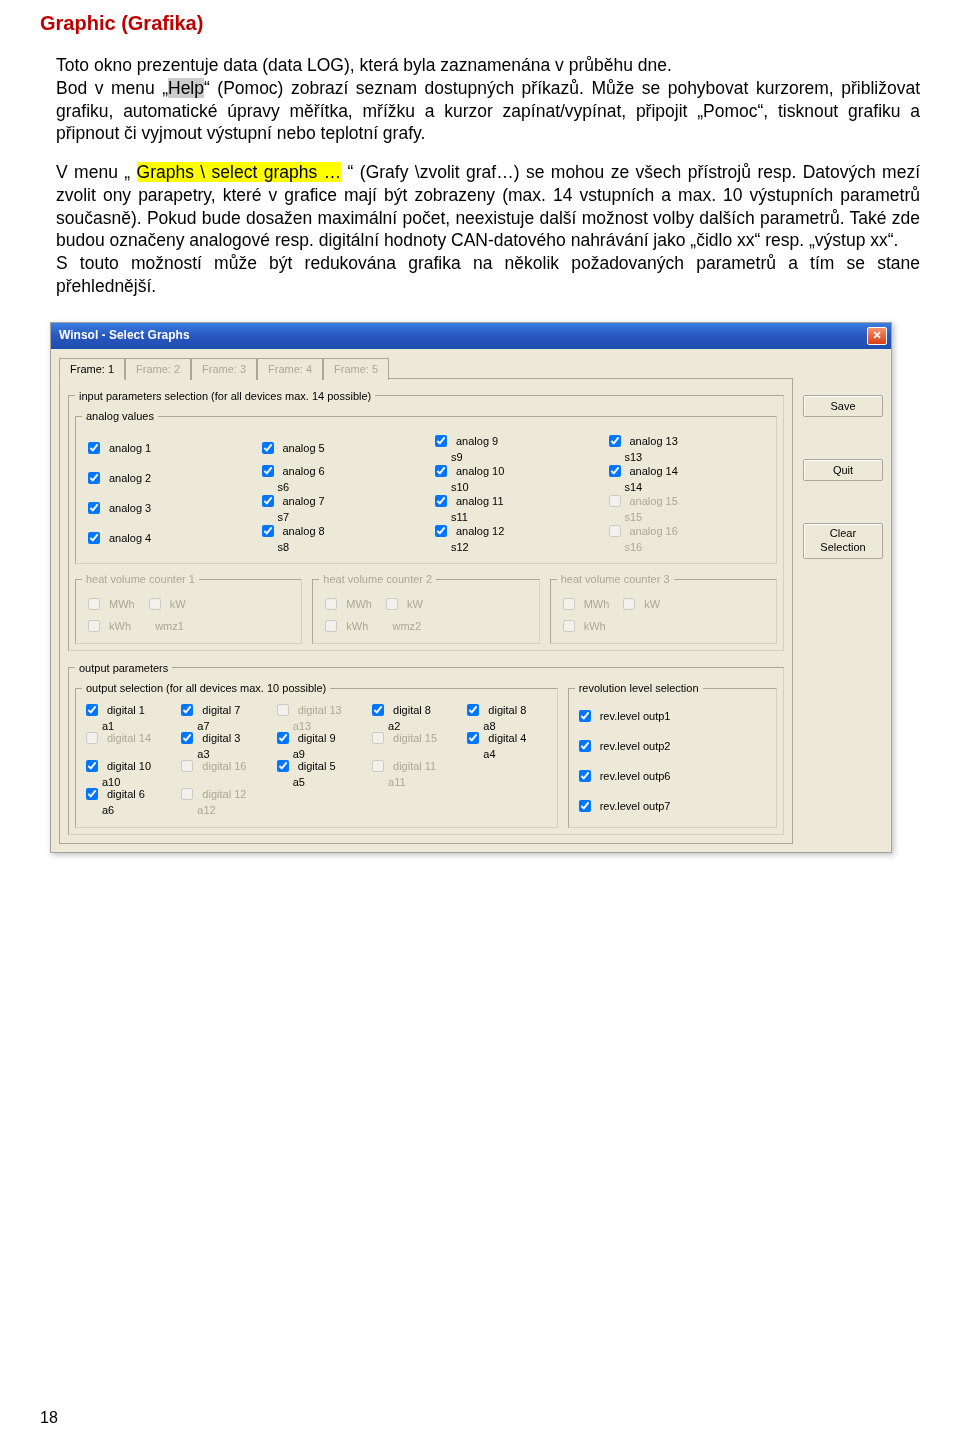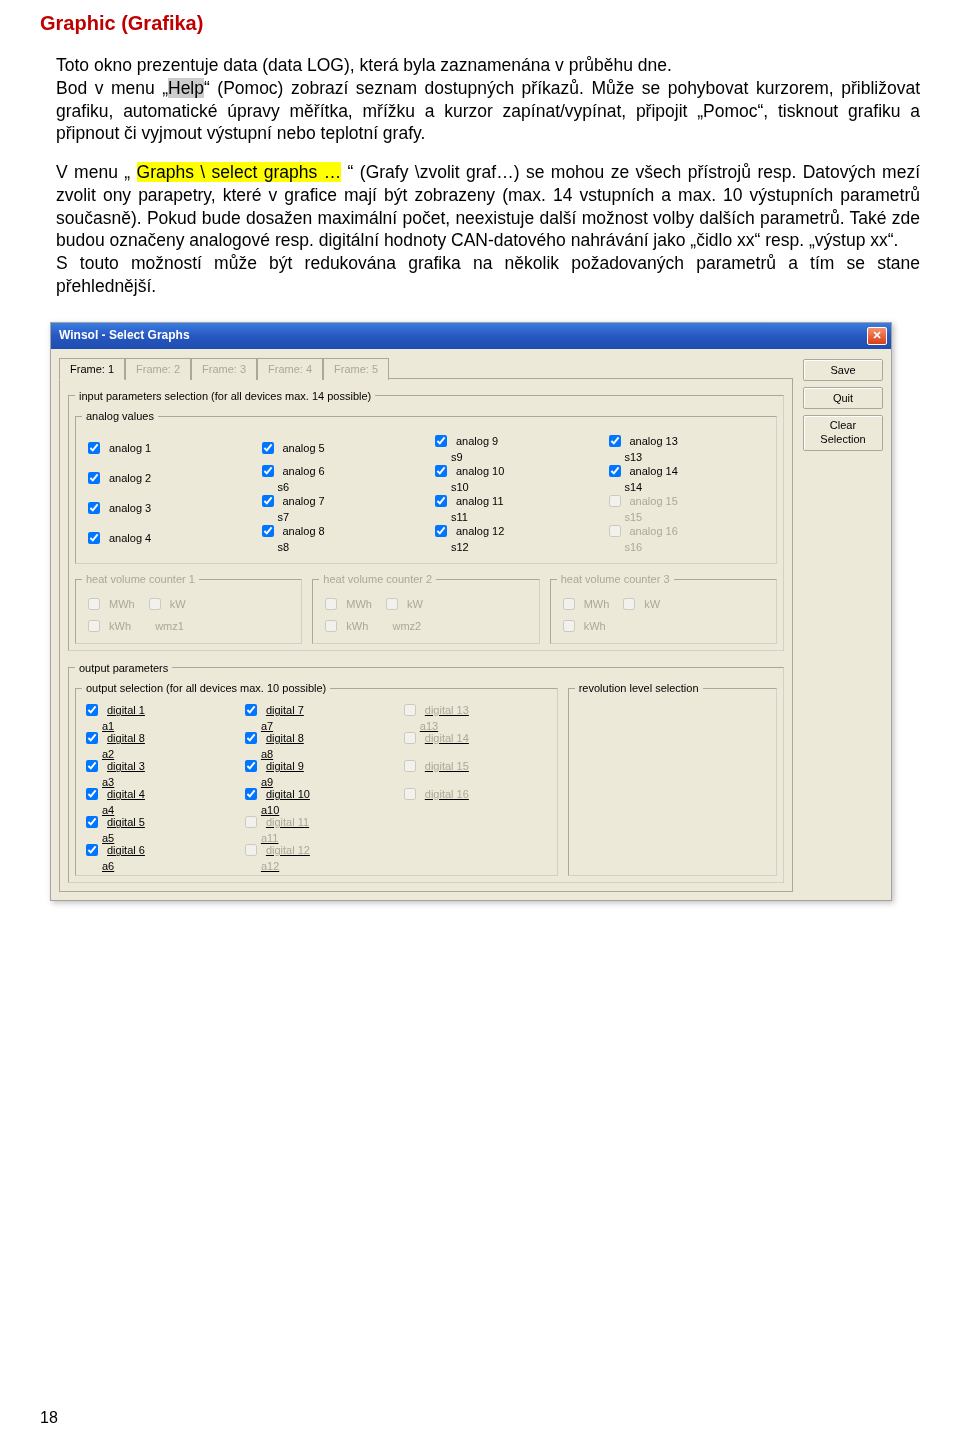--- a/index.html
+++ b/index.html
@@ -118,20 +118,21 @@
     padding-top: 2px;
   }
   .winbtn {
     background: #ece9d8;
     border:1px solid #aca899;
     border-radius:2px;
     height:22px;
     font-size:11px;
     cursor:pointer;
     box-shadow: inset 1px 1px 0 #fff;
+    margin-top: 36px;
   }
   .winbtn.tall { height:36px; line-height:1.2; }
   .avgrid {
     display:grid;
     grid-template-columns: repeat(4, 1fr);
     gap: 0 10px;
     padding:4px 2px;
   }
   .avcell {
     height:30px;
@@ -158,23 +159,22 @@
     margin-top:8px;
   }
   .hvrow fieldset { flex:1; }
   .hvinner { display:flex; flex-wrap:wrap; gap:4px 10px; padding:2px; }
   .fsoutput { margin-top:10px; }
   .out-inner { display:flex; gap:10px; }
   .out-left { flex: 2.4; }
   .out-right { flex:1; }
   .dgrid {
     display:grid;
-    grid-template-columns: repeat(3,1fr);
+    grid-template-columns: repeat(5,1fr);
     gap:0 8px;
-    text-decoration:underline;
   }
   .dcell { height:28px; }
   .revlist .cbrow { height:30px; }
 </style>
 </head>
 <body>
 <div class="pagewrap">
 <div class="page">
 
 <div class="doc-title">Graphic (Grafika)</div>
@@ -487,20 +487,38 @@
                             <input type="checkbox" disabled="" style="">
                             <span>digital 12</span>
                           </label>
                           <div class="sub dis">a12</div>
                         </div>
                         <div class="dcell"></div>
                       </div>
               </fieldset>
               <fieldset class="out-right">
                 <legend>revolution level selection</legend>
+                <div class="revlist" id="rev-list">
+                        <label class="cbrow">
+                          <input type="checkbox" checked="" style="">
+                          <span>rev.level outp1</span>
+                        </label>
+                        <label class="cbrow">
+                          <input type="checkbox" checked="" style="">
+                          <span>rev.level outp2</span>
+                        </label>
+                        <label class="cbrow">
+                          <input type="checkbox" checked="" style="">
+                          <span>rev.level outp6</span>
+                        </label>
+                        <label class="cbrow">
+                          <input type="checkbox" checked="" style="">
+                          <span>rev.level outp7</span>
+                        </label>
+                      </div>
               </fieldset>
             </div>
           </fieldset>
         </div>
       </div>
       <div class="sidebtns">
         <button class="winbtn">Save</button>
         <button class="winbtn">Quit</button>
         <button class="winbtn tall">Clear
 Selection</button>

